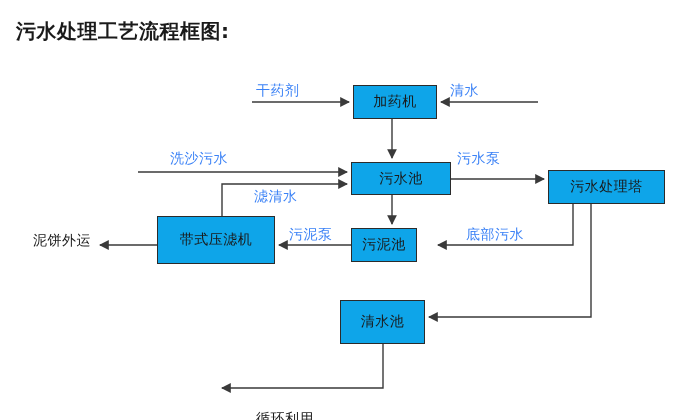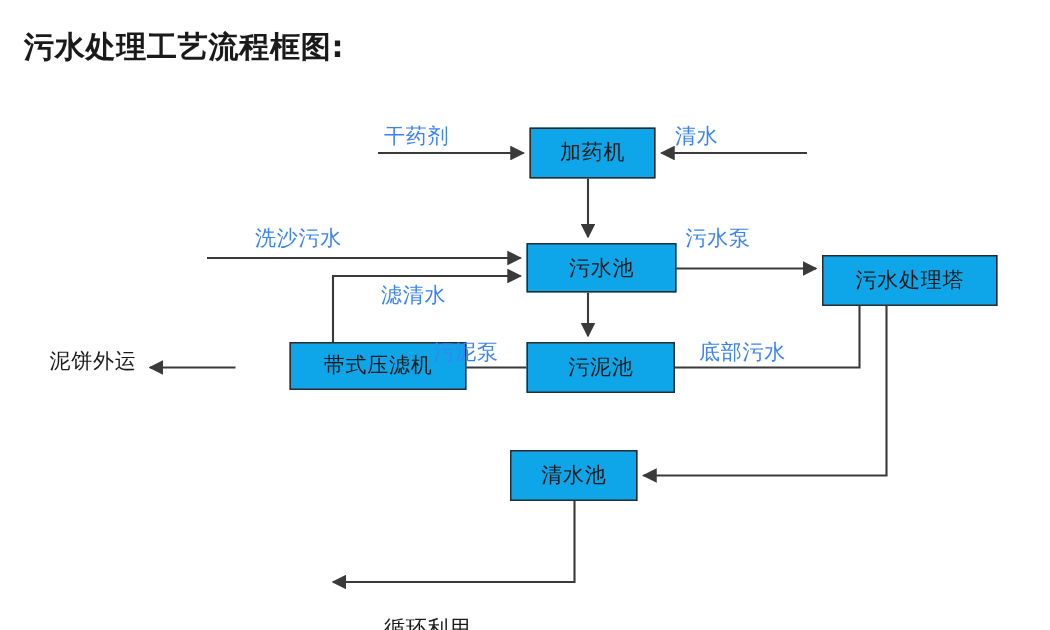--- a/index.html
+++ b/index.html
@@ -107,29 +107,29 @@
   </div>
 
   <div class="node" style="left:351px; top:162px; width:100px; height:33px;">
     <span>污水池</span>
   </div>
 
   <div class="node" style="left:548px; top:170px; width:117px; height:34px;">
     <span>污水处理塔</span>
   </div>
 
-  <div class="node" style="left:157px; top:228px; width:118px; height:32px;margin-left:36px;">
+  <div class="node" style="left:157px; top:216px; width:118px; height:48px;">
     <span>带式压滤机</span>
   </div>
 
-  <div class="node" style="left:351px; top:228px; width:99px; height:34px;">
+  <div class="node" style="left:351px; top:228px; width:66px; height:34px;">
     <span>污泥池</span>
   </div>
 
-  <div class="node" style="left:340px; top:300px; width:85px; height:34px;">
+  <div class="node" style="left:340px; top:300px; width:85px; height:44px;">
     <span>清水池</span>
   </div>
 
   <div class="edge-label" style="left:256px; top:82px;">干药剂</div>
 
   <div class="edge-label" style="left:450px; top:82px;">清水</div>
 
   <div class="edge-label" style="left:170px; top:150px;">洗沙污水</div>
 
   <div class="edge-label" style="left:457px; top:150px;">污水泵</div>

